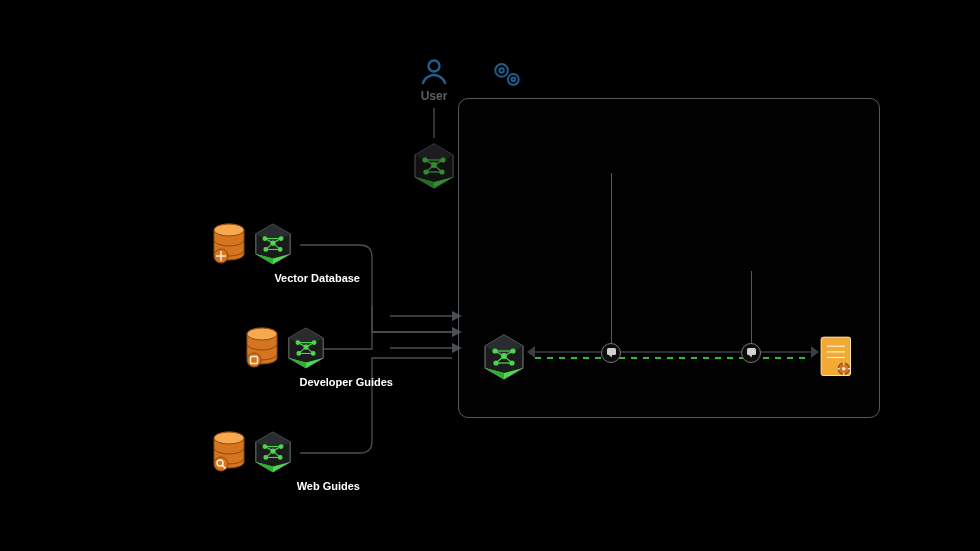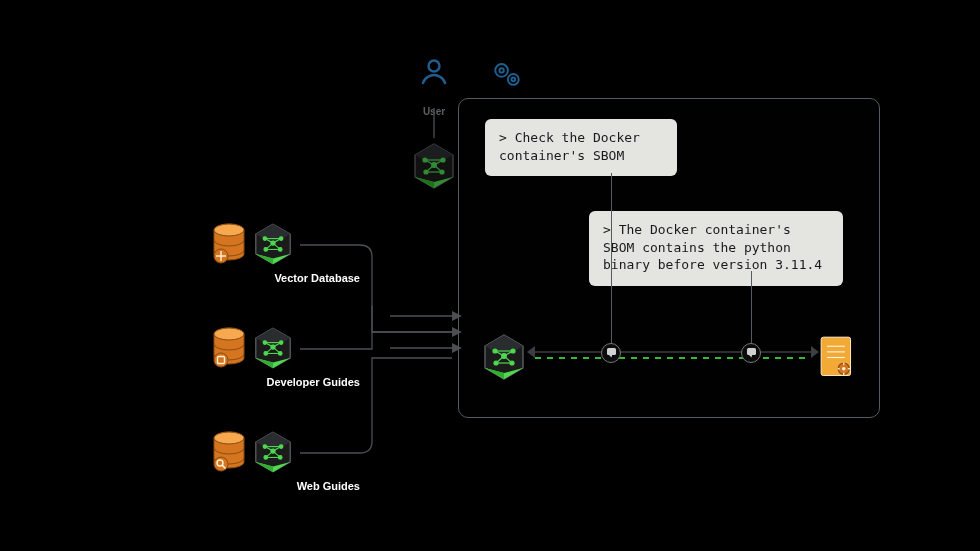--- a/index.html
+++ b/index.html
@@ -16,21 +16,21 @@
 
   
   .user-block {
     position: absolute;
     left: 410px;
     top: 56px;
     width: 48px;
     text-align: center;
   }
   .user-icon svg { width: 30px; height: 30px; display:block; margin:0 auto; }
-  .user-label { color:#5a5f66; font-size:10px; margin-top:20px; font-weight:600; }
+  .user-label { color:#5a5f66; font-size:12px; margin-top:3px; font-weight:600; }
 
   .gear-pair {
     position: absolute;
     left: 489px;
     top: 56px;
     width: 40px; height:40px;
   }
   .gear-pair svg { width:36px; height:36px; }
 
   
@@ -106,21 +106,21 @@
   
   .src {
     position:absolute;
     left:210px;
     width:150px;
     text-align:right;
   }
   .src .pair { display:flex; align-items:center; gap:6px; }
   .src .lbl { font-size:11px; font-weight:700; margin-top:6px; }
   .s1 { top:222px; }
-  .s2 { top:326px; }
+  .s2 { top:326px;margin-left:33px; }
   .s3 { top:430px; }
 
   
   .wires {
     position:absolute; left:0; top:0; width:980px; height:551px; pointer-events:none;
   }
   .wires path, .wires line { stroke:#4b4f54; stroke-width:1.3; fill:none; }
   .wires .arrowhead { fill:#4b4f54; }
 
   
@@ -286,22 +286,20 @@
     <span class="cubeicon">
         <svg viewBox="0 0 42 48">
           <use href="#CUBE"></use>
         </svg>
       </span>
   </div>
   <div class="lbl">Web Guides</div>
 </div>
 
 <div class="panel">
-  <div class="bubble bubble1 mono">&gt; Check the Docker container's SBOM</div>
-  <div class="bubble bubble2 mono">&gt; The Docker container's SBOM contains the python binary before version 3.11.4</div>
 
   <div class="timeline">
     <div class="linkv lv1"></div>
     <div class="linkv lv2"></div>
 
     <span class="tl-cube"><svg viewBox="0 0 42 48">
           <use href="#CUBE"></use>
         </svg></span>
     <div class="arrowL"></div>
     <div class="tl-line"></div>

